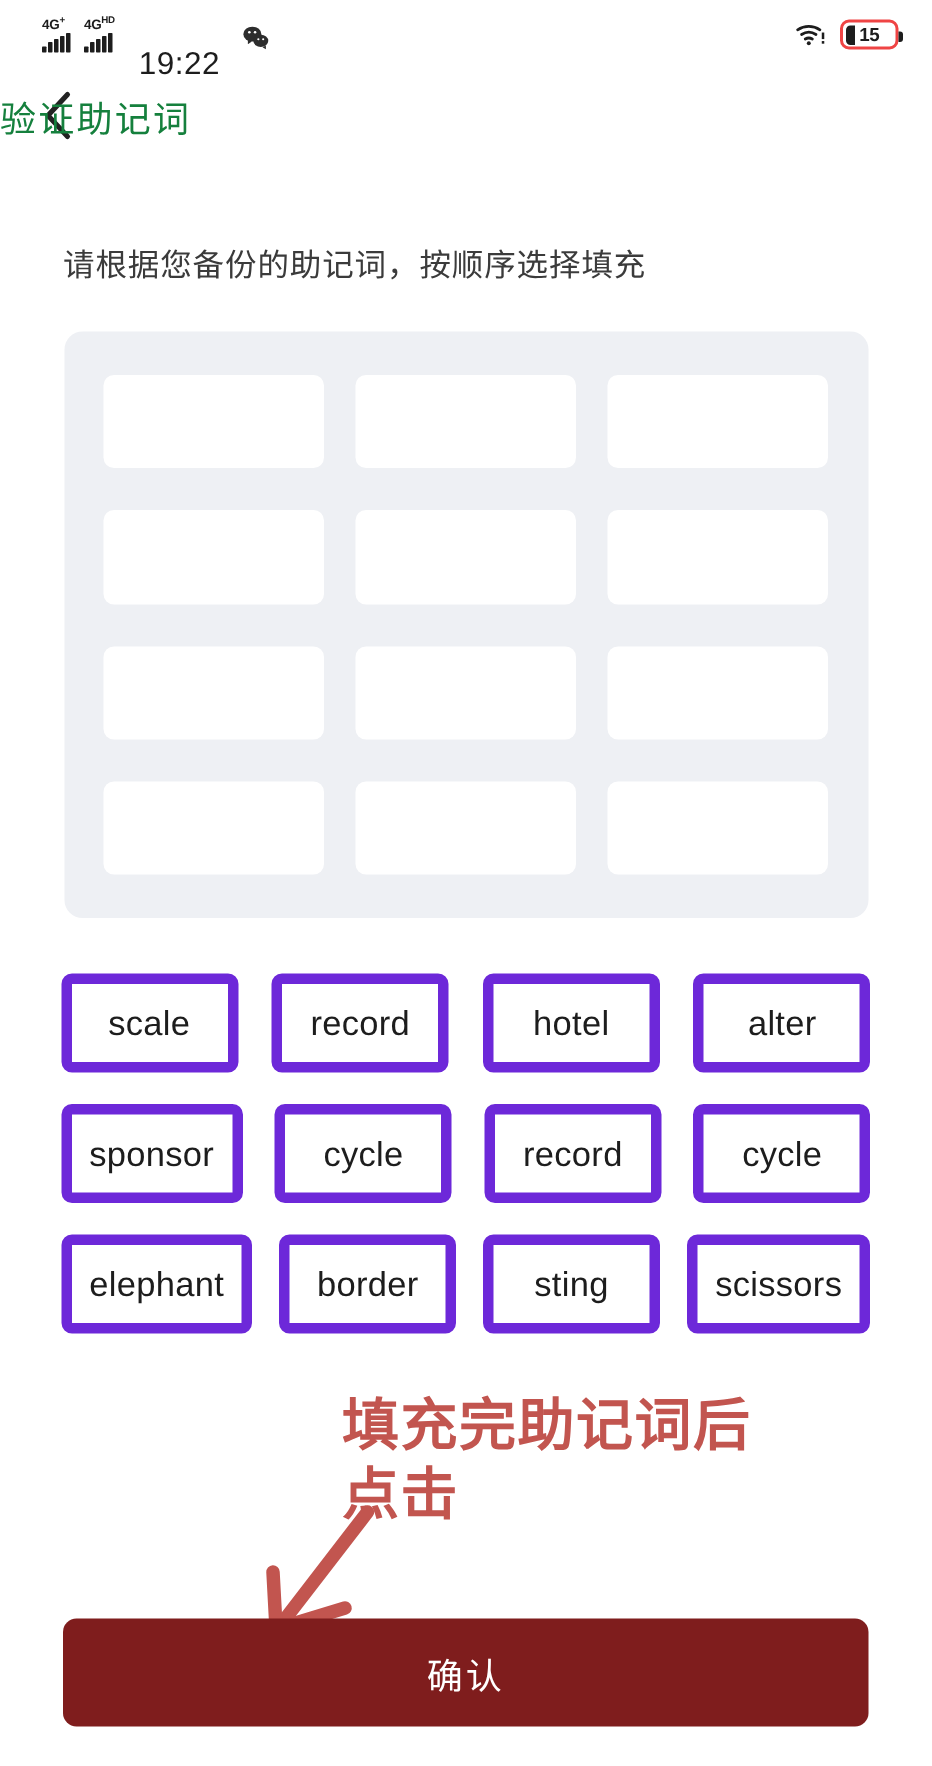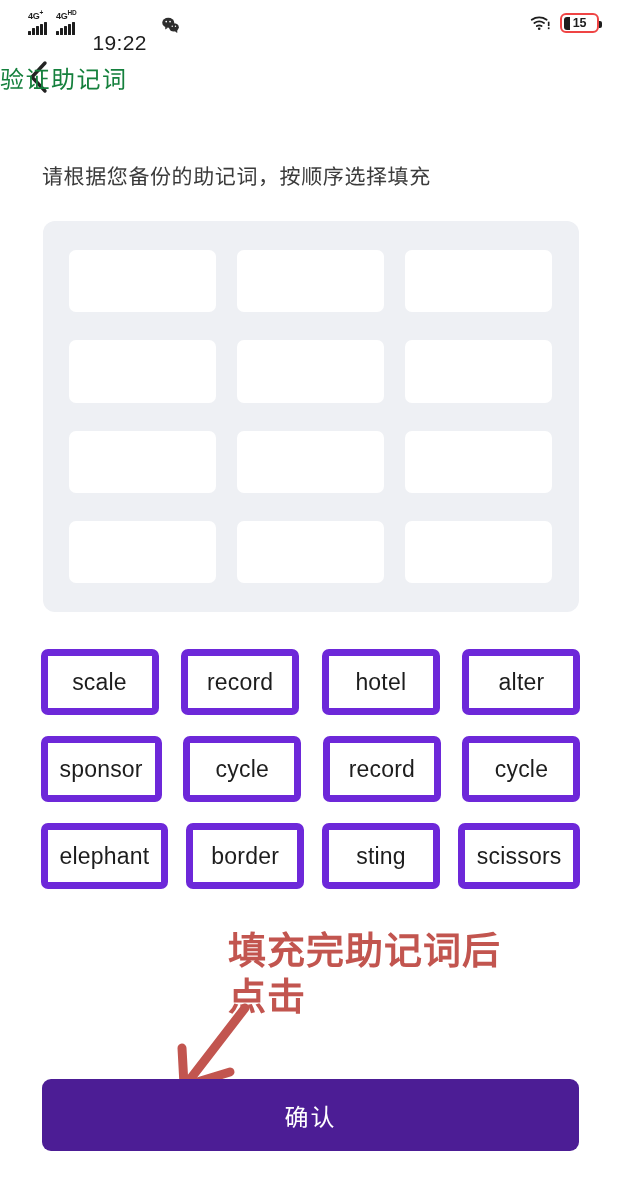--- a/index.html
+++ b/index.html
@@ -245,21 +245,21 @@
     pointer-events: none;
   }
 
   
   .confirm-btn {
     position: absolute;
     left: 42px;
     top: 1079px;
     width: 537px;
     height: 72px;
-    background: #4c1d95;
+    background: #7f1d1d;
     border-radius: 9px;
     border: none;
     color: #ffffff;
     font-size: 24px;
     letter-spacing: 2px;
     display: flex;
     align-items: center;
     justify-content: center;
     cursor: pointer;
     font-family: "Liberation Sans", "DejaVu Sans", sans-serif;

